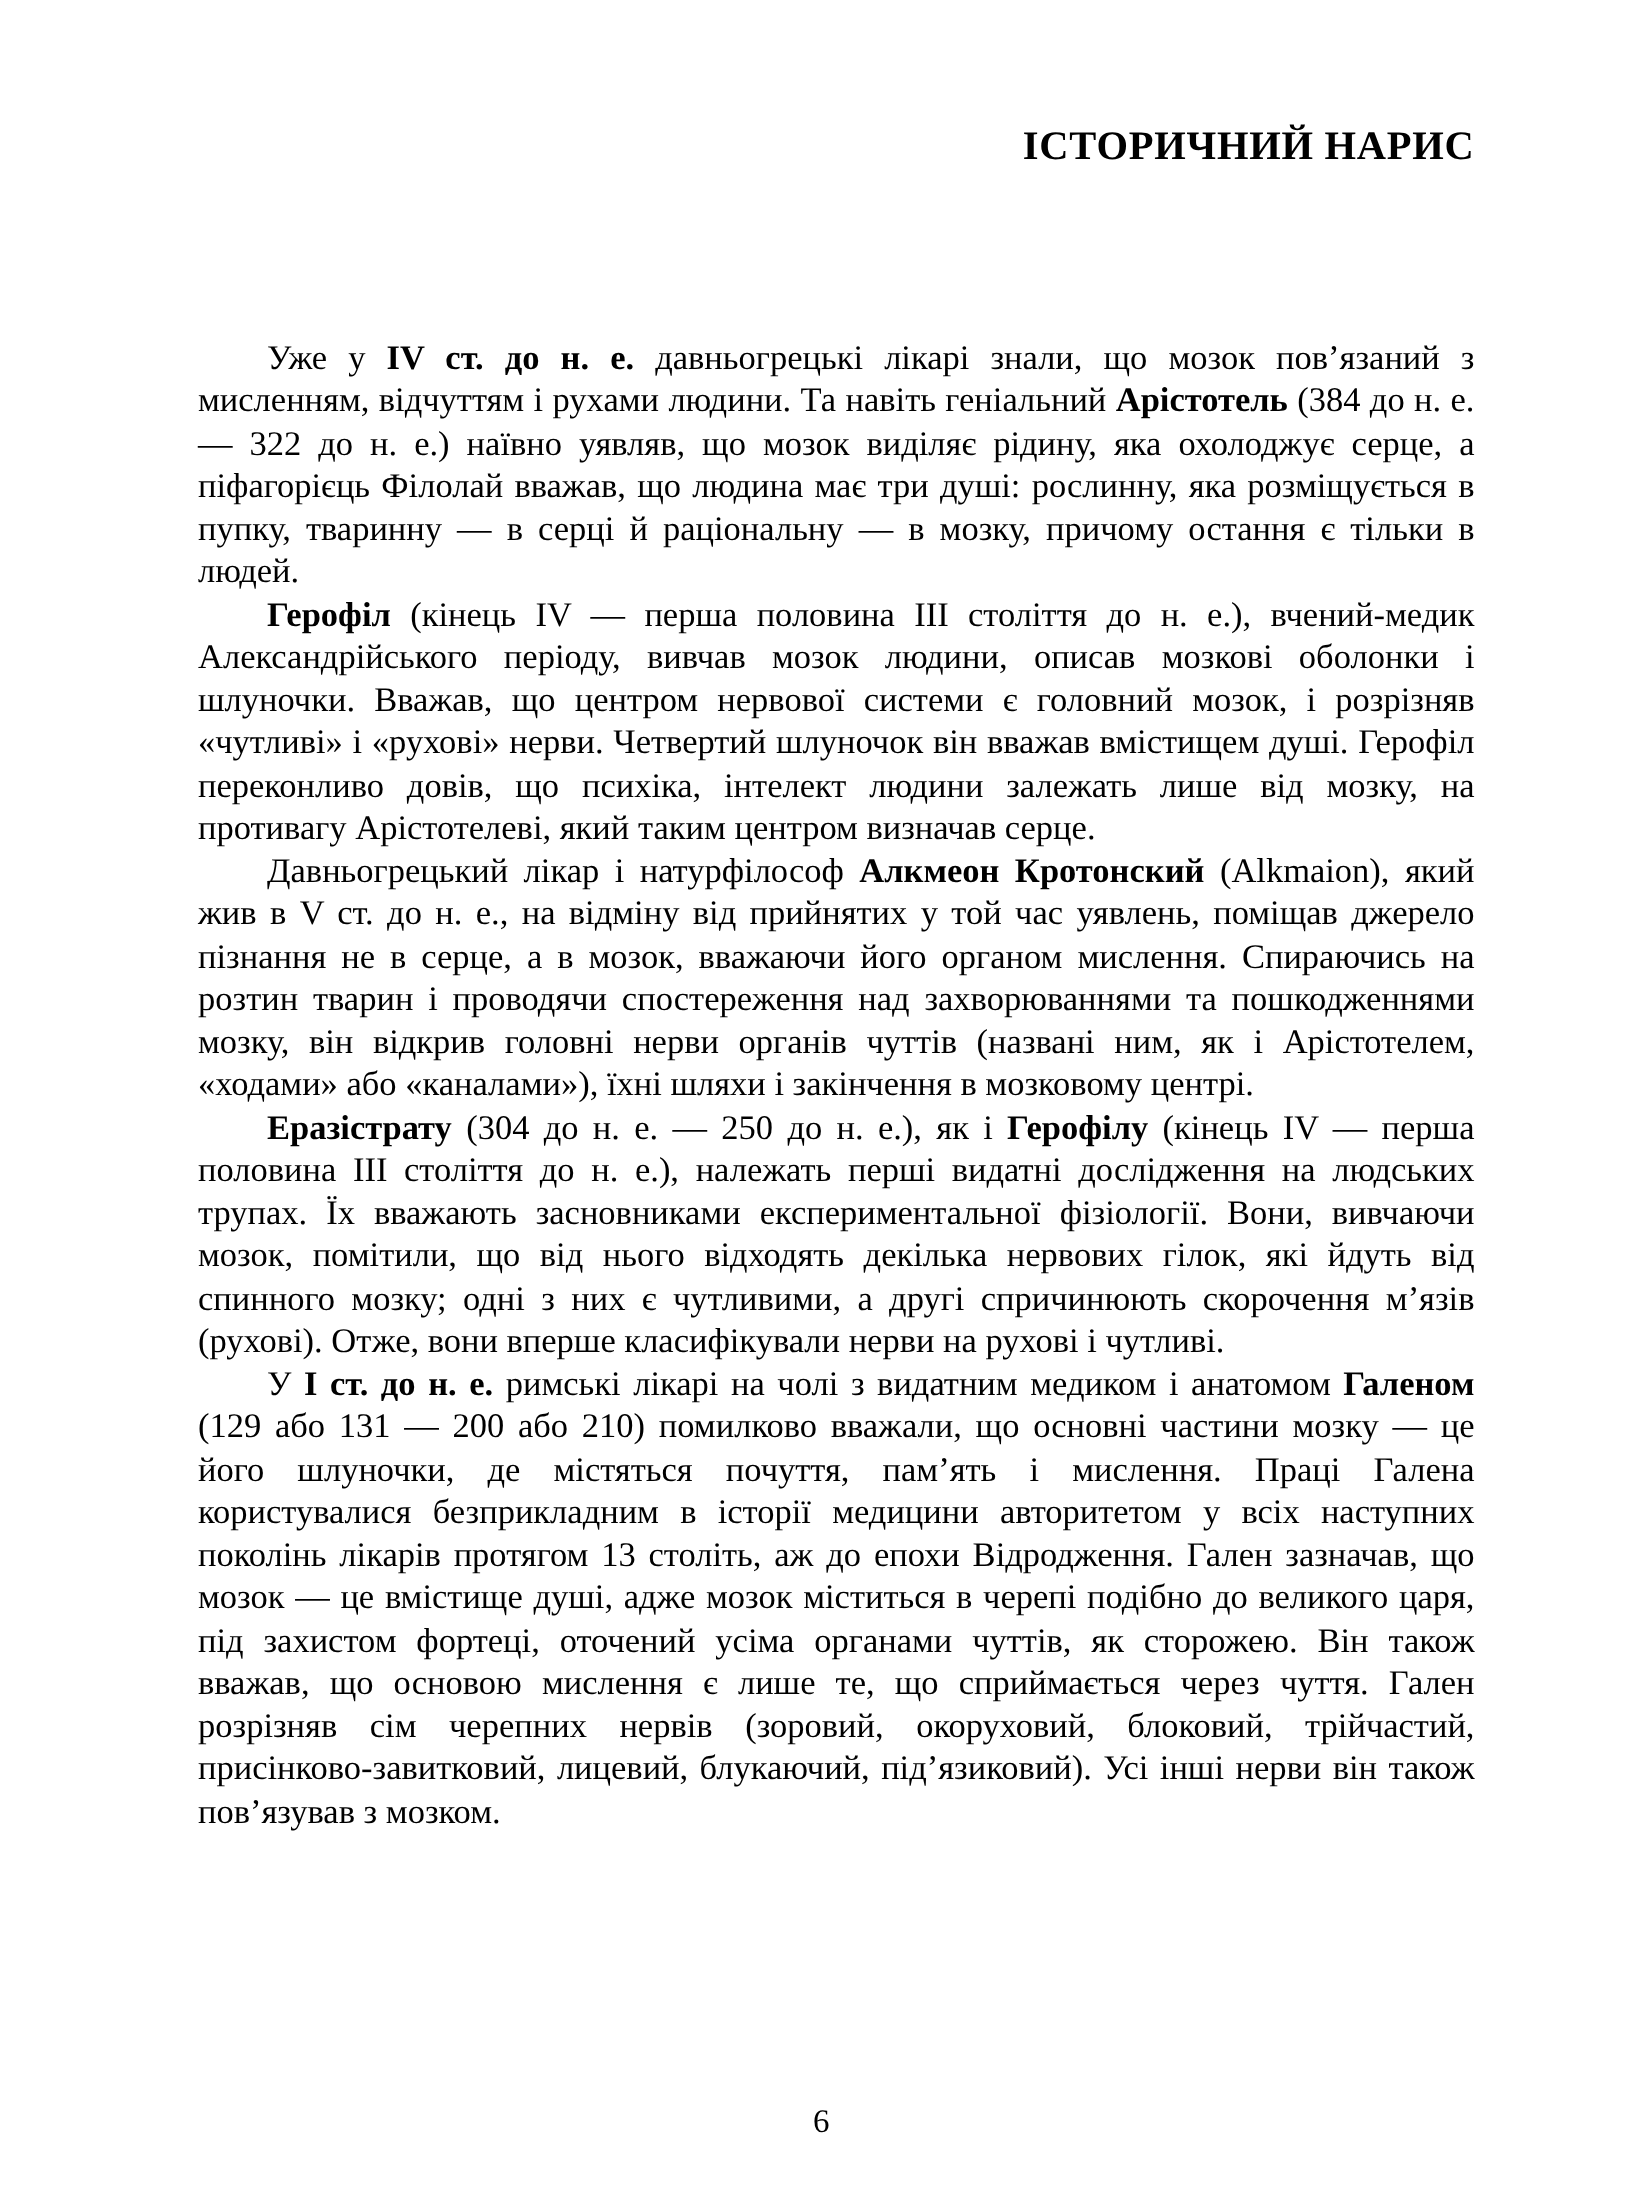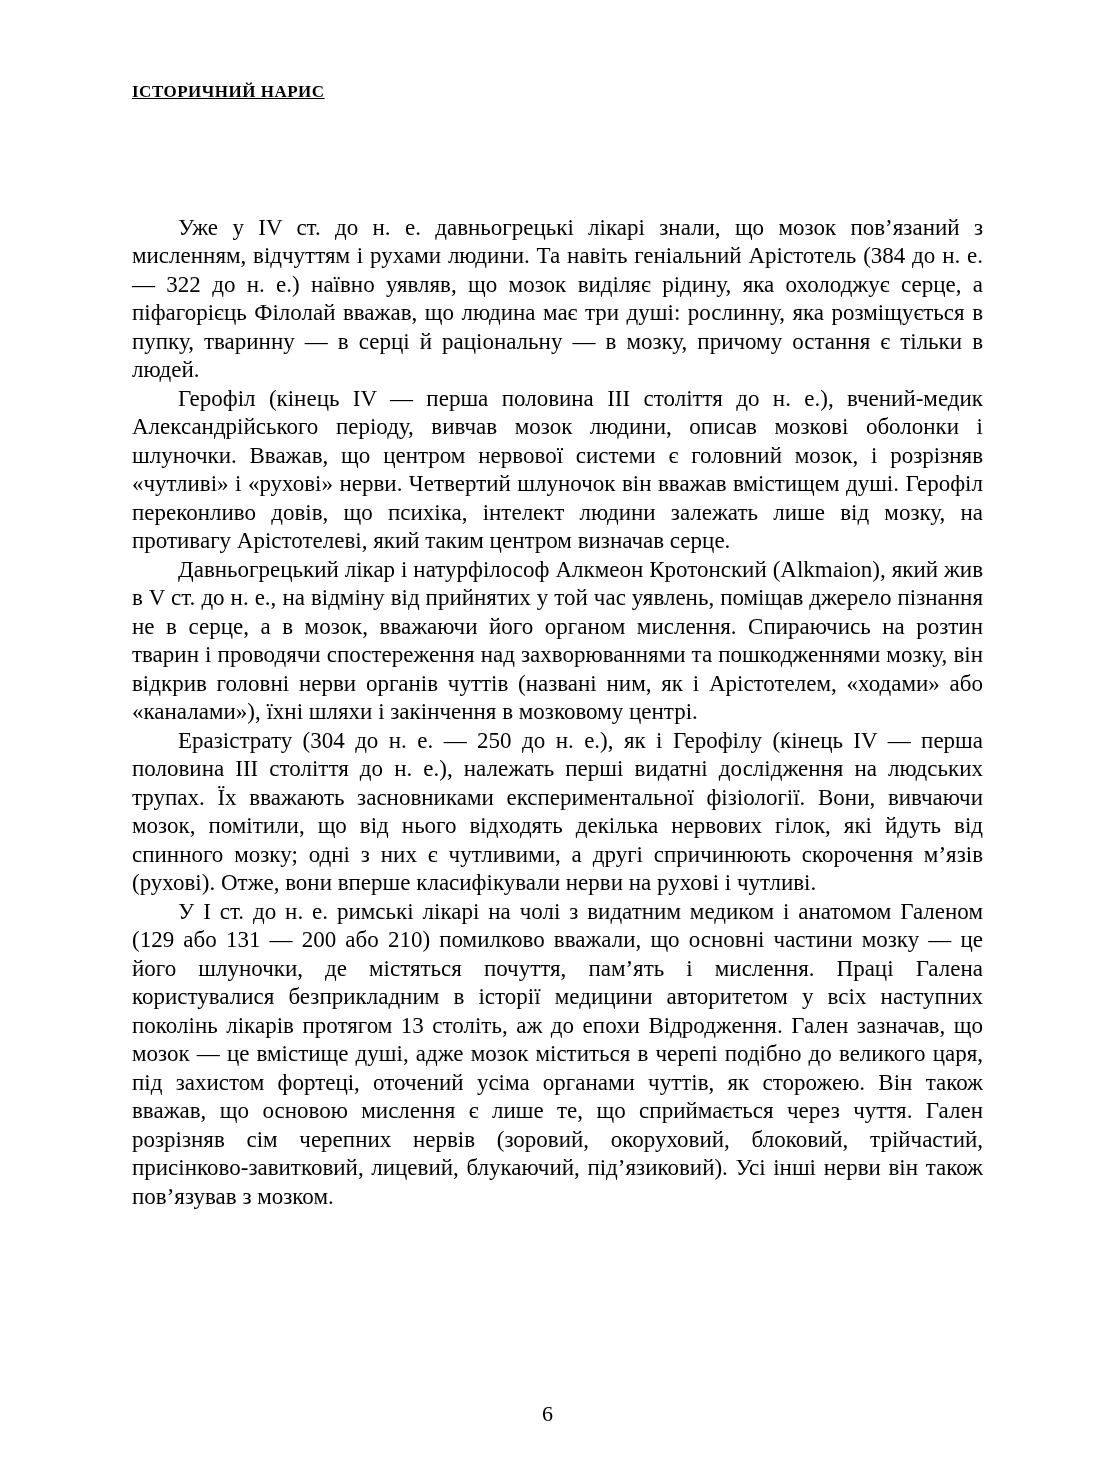--- a/index.html
+++ b/index.html
@@ -13,39 +13,38 @@
     height: 1465px;
     background: #ffffff;
     color: #000000;
     font-family: "Liberation Serif", "DejaVu Serif", serif;
     box-sizing: border-box;
     padding: 83px 112px 0 132px;
     overflow: hidden;
   }
   .doc-title {
     margin: 0;
-    text-align: left;
-    font-size: 17px;
+    text-align: right;
+    font-size: 27px;
     font-weight: 700;
     letter-spacing: 0.5px;
     line-height: 1.1;
-    text-decoration: underline;
   }
   .doc-body {
     margin-top: 112px;
     font-size: 23px;
     line-height: 28.5px;
     text-align: justify;
   }
   .para {
     margin: 0;
     text-indent: 46px;
   }
   .para span.b {
-    font-weight: 400;
+    font-weight: 700;
   }
   .page-number {
     position: absolute;
     left: 0;
     right: 0;
     bottom: 38px;
     text-align: center;
     font-size: 22px;
   }
 </style>

